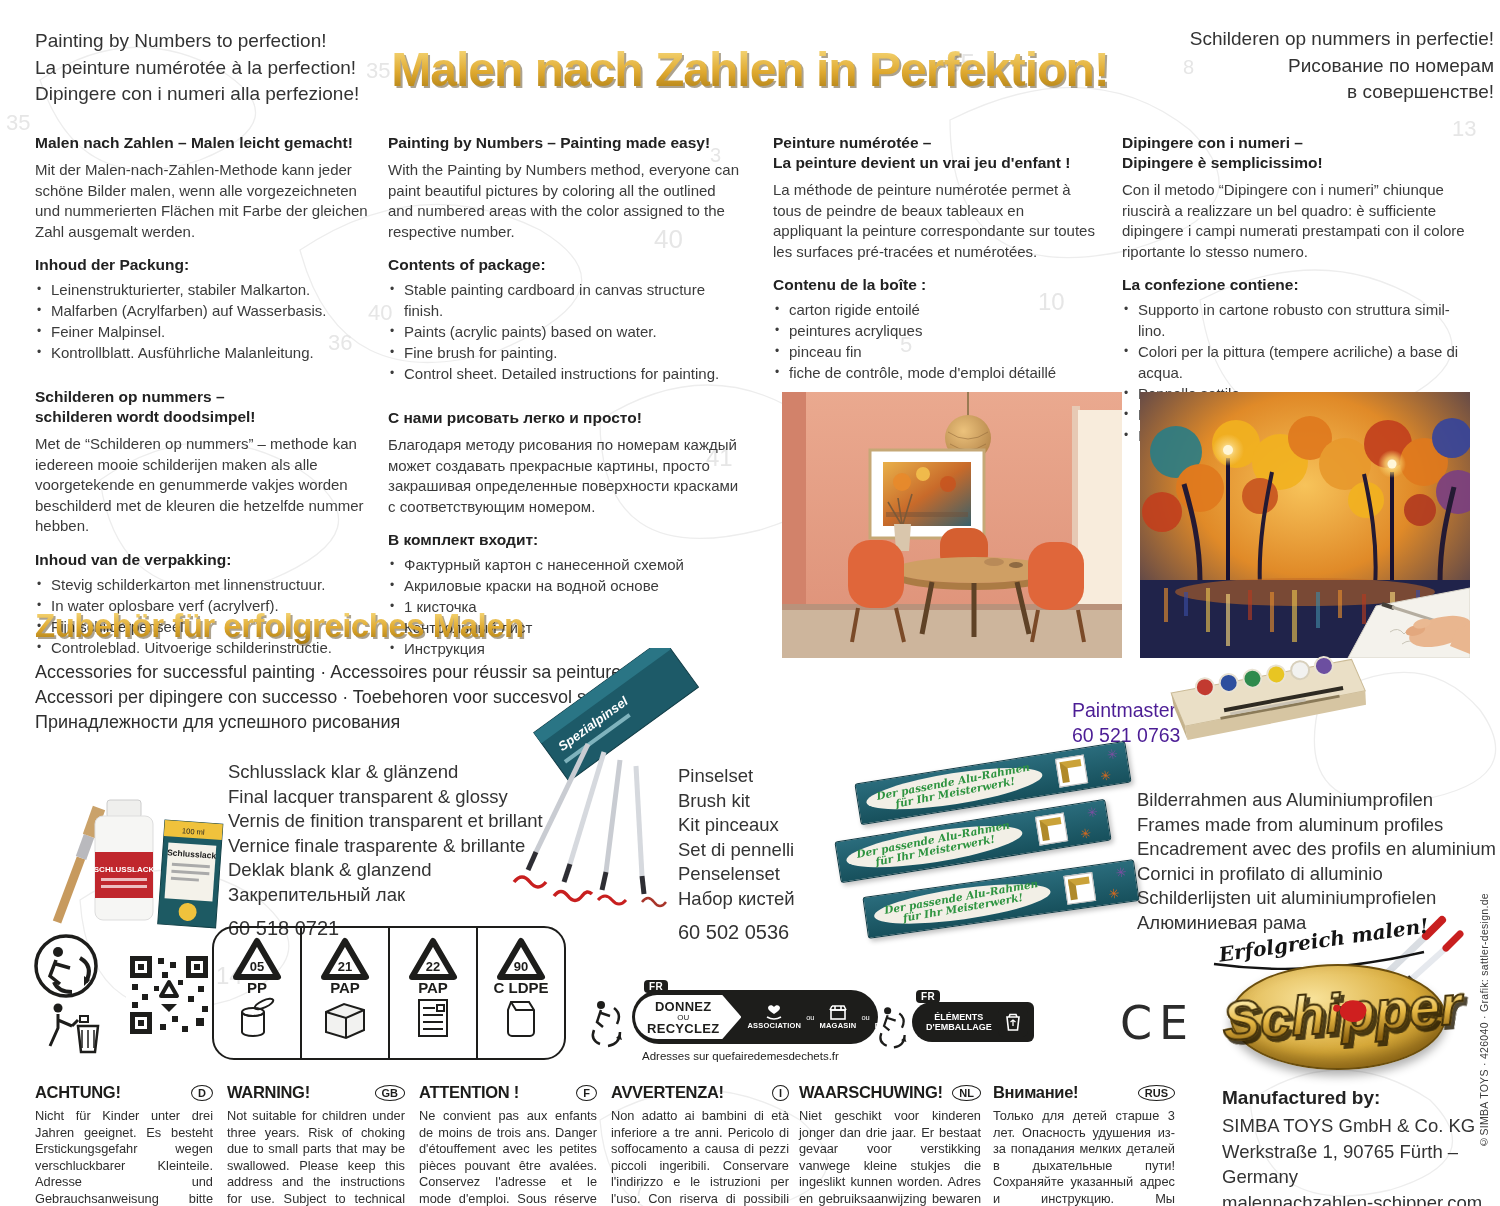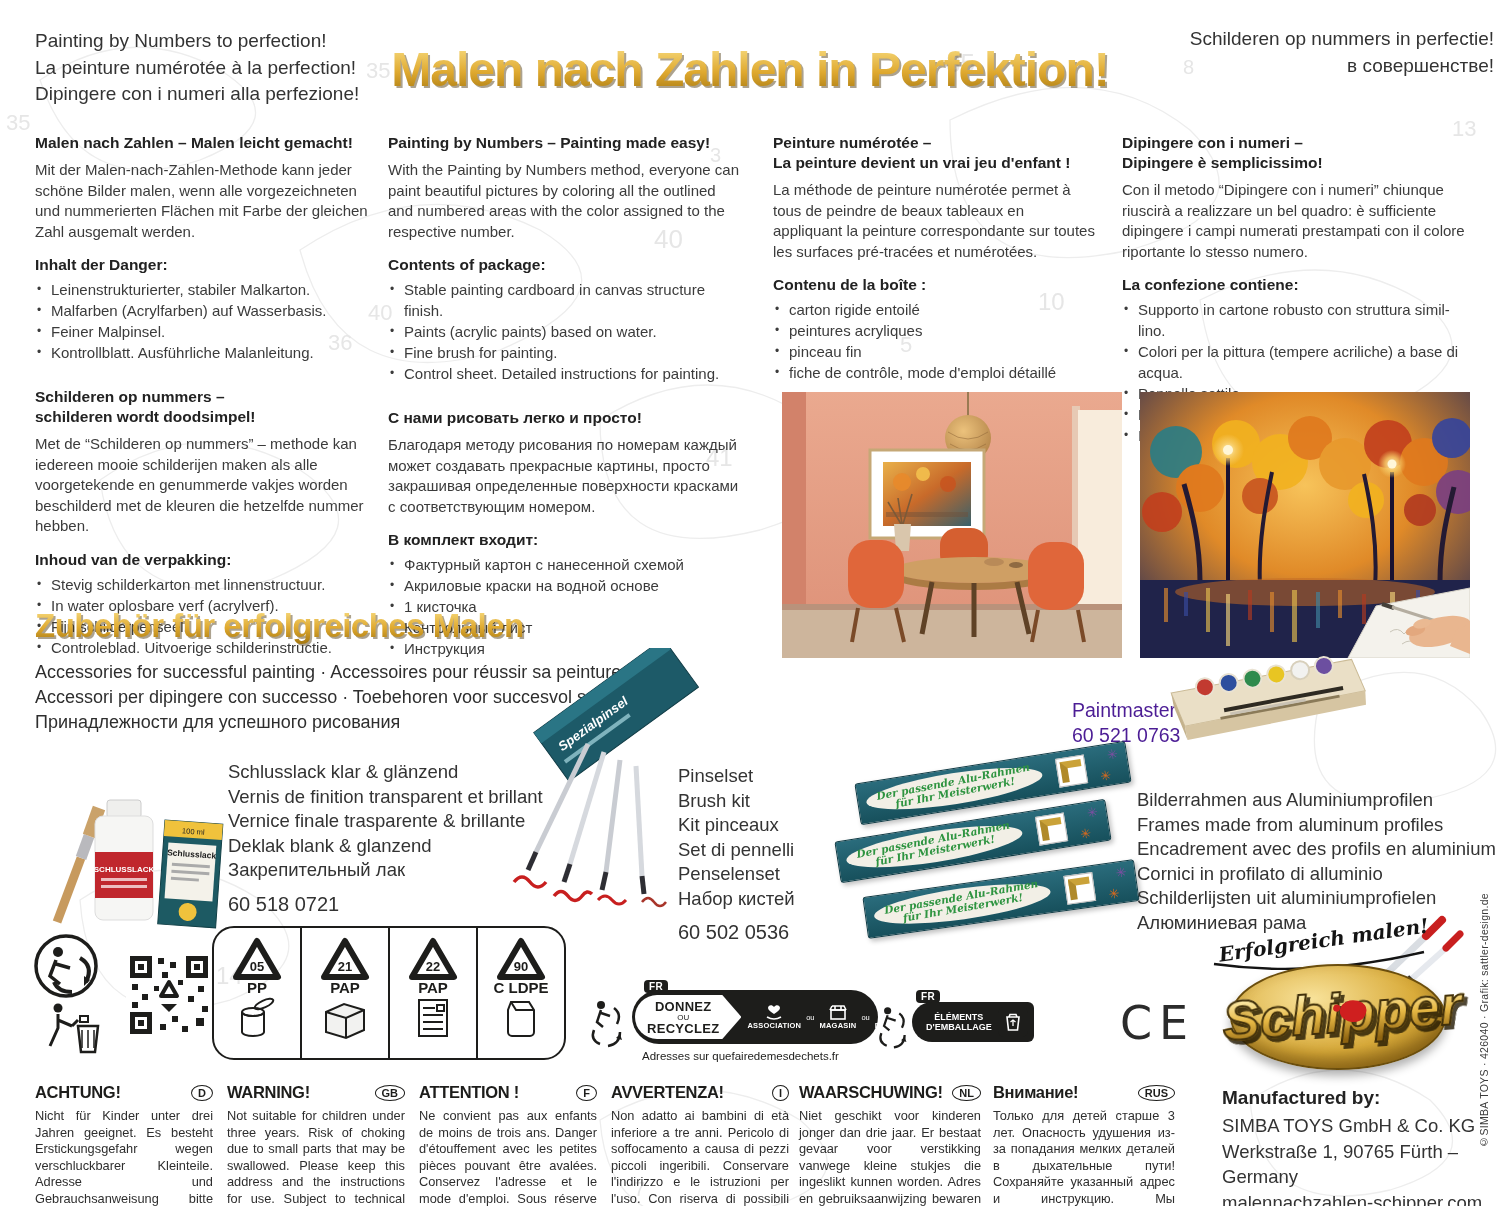--- a/index.html
+++ b/index.html
@@ -141,30 +141,31 @@
 <div class="fg">
 
   <div class="abs toptext" style="left:35px;top:28px;">
     <div>Painting by Numbers to perfection!</div>
     <div>La peinture numérotée à la perfection!</div>
     <div>Dipingere con i numeri alla perfezione!</div>
   </div>
   <div class="abs main-title gold-text">Malen nach Zahlen in Perfektion!</div>
   <div class="abs toptext" style="left:1156px;top:26px;width:338px;text-align:right;">
     <div>Schilderen op nummers in perfectie!</div>
+    <div>Рисование по номерам</div>
     <div>в совершенстве!</div>
   </div>
 
   <div class="abs col" style="left:35px;width:338px;">
     <div class="sec">
       <div class="sec-h">
         <div>Malen nach Zahlen – Malen leicht gemacht!</div>
       </div>
       <p class="sec-p">Mit der Malen-nach-Zahlen-Methode kann jeder schöne Bilder malen, wenn alle vorgezeichneten und nummerierten Flächen mit Farbe der gleichen Zahl ausgemalt werden.</p>
-      <div class="sec-sh">Inhalt der Danger:</div>
+      <div class="sec-sh">Inhoud der Packung:</div>
       <ul class="bullets">
         <li>Leinenstrukturierter, stabiler Malkarton.</li>
         <li>Malfarben (Acrylfarben) auf Wasserbasis.</li>
         <li>Feiner Malpinsel.</li>
         <li>Kontrollblatt. Ausführliche Malanleitung.</li>
       </ul>
     </div>
     <div class="sec">
       <div class="sec-h">
         <div>Schilderen op nummers –</div>
@@ -390,20 +391,21 @@
         <text x="155" y="99" text-anchor="middle" font-size="8.5" font-weight="bold" fill="#222">Schlusslack</text>
         <rect x="136" y="106" width="38" height="3" fill="#aaa"></rect>
         <rect x="136" y="113" width="38" height="3" fill="#aaa"></rect>
         <rect x="136" y="120" width="28" height="3" fill="#aaa"></rect>
         <circle cx="155" cy="154" r="9" fill="#f0c23c"></circle>
       </g>
     </svg>
   </div>
   <div class="abs prod-lines" style="left:228px;top:760px;">
     <div>Schlusslack klar &amp; glänzend</div>
+    <div>Final lacquer transparent &amp; glossy</div>
     <div>Vernis de finition transparent et brillant</div>
     <div>Vernice finale trasparente &amp; brillante</div>
     <div>Deklak blank &amp; glanzend</div>
     <div>Закрепительный лак</div>
     <div class="prod-code">60 518 0721</div>
   </div>
 
   <div class="abs" style="left:502px;top:648px;width:200px;height:268px;">
     <svg width="200" height="268" viewBox="0 0 200 268">
       <g transform="rotate(-36 120 70)">

